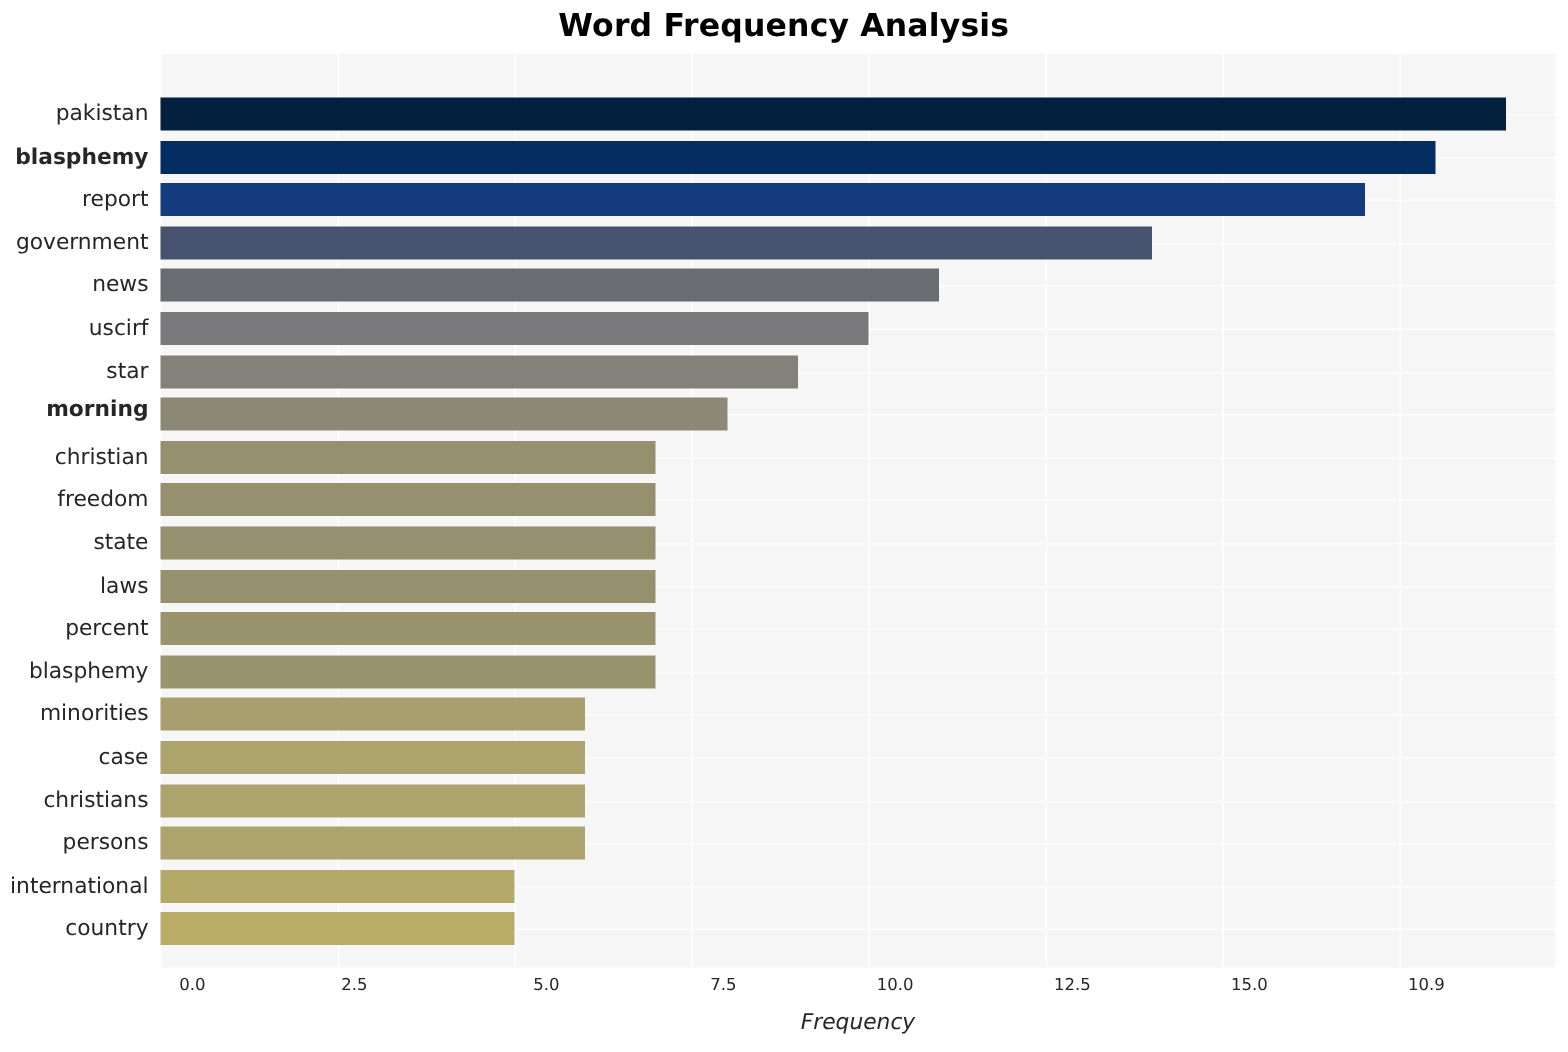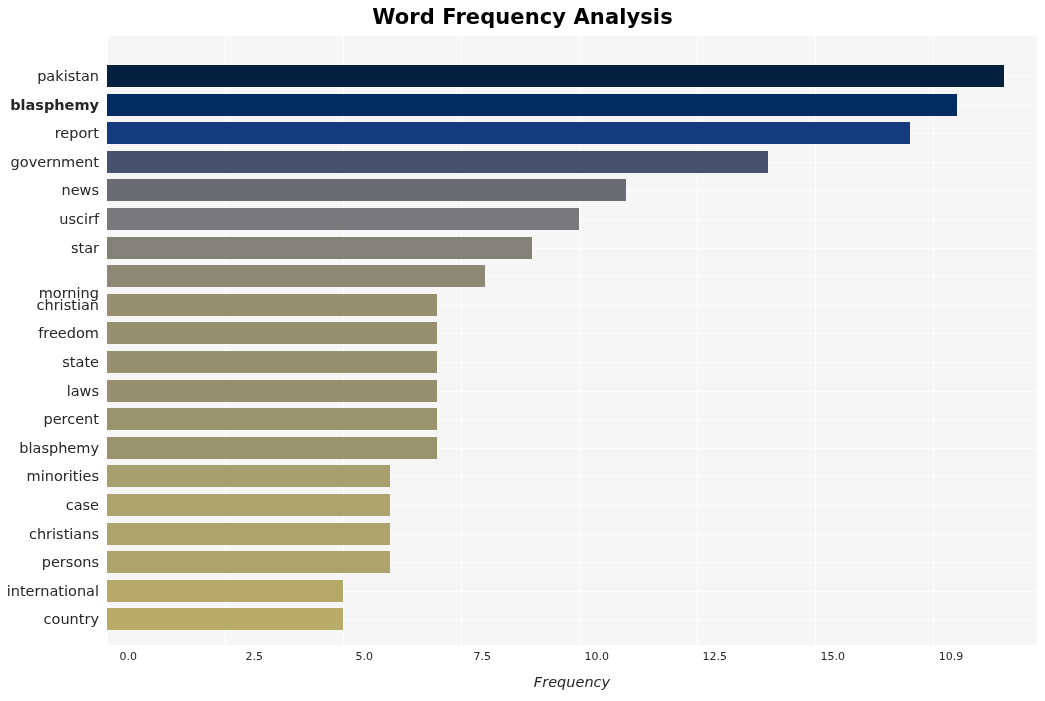--- a/index.html
+++ b/index.html
@@ -166,37 +166,37 @@
   </div>
 
   <div id="ylabels-wrap">
       <div class="ytick-label" style="top: 65px;">pakistan</div>
       <div class="ytick-label" style="top: 93.6px; font-weight: bold;">blasphemy</div>
       <div class="ytick-label" style="top: 122.2px;">report</div>
       <div class="ytick-label" style="top: 150.8px;">government</div>
       <div class="ytick-label" style="top: 179.4px;">news</div>
       <div class="ytick-label" style="top: 208px;">uscirf</div>
       <div class="ytick-label" style="top: 236.6px;">star</div>
-      <div class="ytick-label" style="top: 282px;">morning</div>
+      <div class="ytick-label" style="top: 262px; font-weight: bold;">morning</div>
       <div class="ytick-label" style="top: 293.8px;">christian</div>
       <div class="ytick-label" style="top: 322.4px;">freedom</div>
       <div class="ytick-label" style="top: 351px;">state</div>
       <div class="ytick-label" style="top: 379.6px;">laws</div>
       <div class="ytick-label" style="top: 408.2px;">percent</div>
       <div class="ytick-label" style="top: 436.8px;">blasphemy</div>
       <div class="ytick-label" style="top: 465.4px;">minorities</div>
       <div class="ytick-label" style="top: 494px;">case</div>
       <div class="ytick-label" style="top: 522.6px;">christians</div>
       <div class="ytick-label" style="top: 551.2px;">persons</div>
       <div class="ytick-label" style="top: 579.8px;">international</div>
       <div class="ytick-label" style="top: 608.4px;">country</div>
     </div>
   <div id="xlabels-wrap">
       <div class="xtick-label" style="left: 107px;">0.0</div>
-      <div class="xtick-label" style="left: 233px;">2.5</div>
+      <div class="xtick-label" style="left: 215px;">2.5</div>
       <div class="xtick-label" style="left: 343.041px;">5.0</div>
       <div class="xtick-label" style="left: 461.061px;">7.5</div>
       <div class="xtick-label" style="left: 579.081px;">10.0</div>
       <div class="xtick-label" style="left: 697.102px;">12.5</div>
       <div class="xtick-label" style="left: 815.122px;">15.0</div>
       <div class="xtick-label" style="left: 933.142px;">10.9</div>
     </div>
 
   <div id="xaxis-label">Frequency</div>
 

